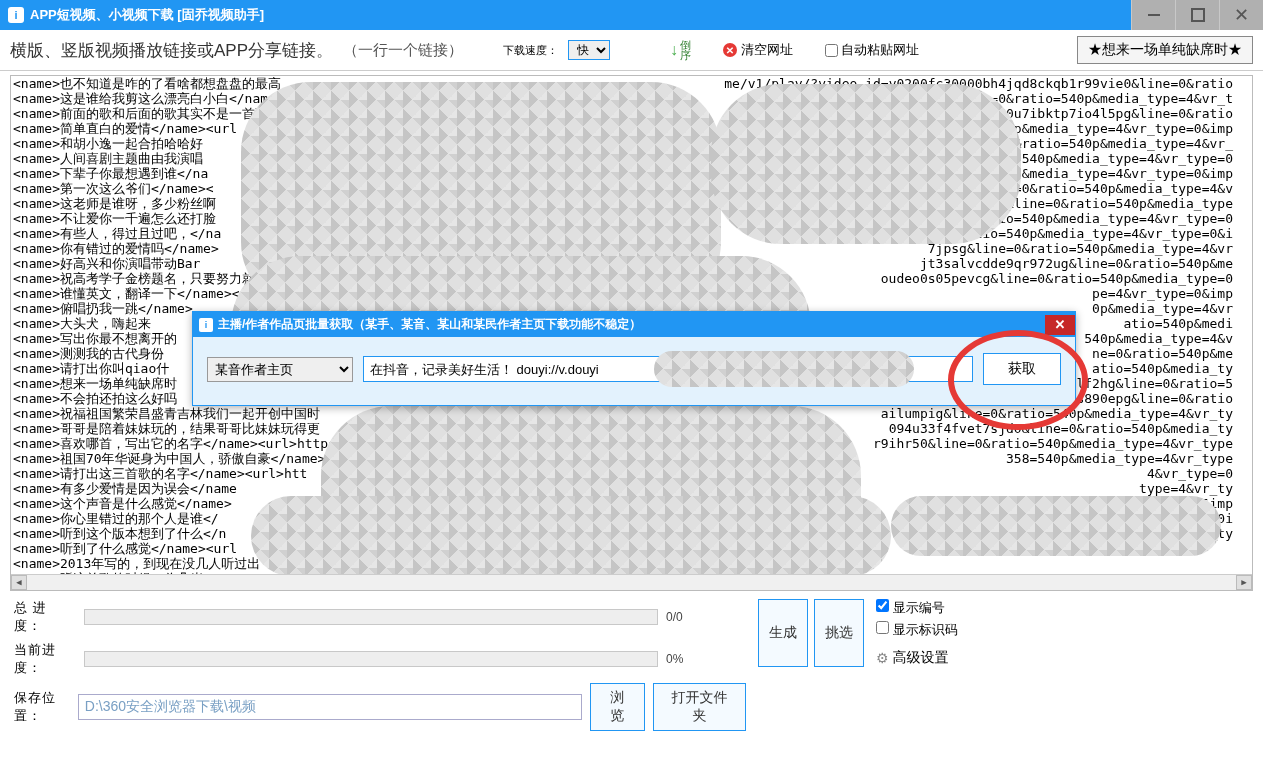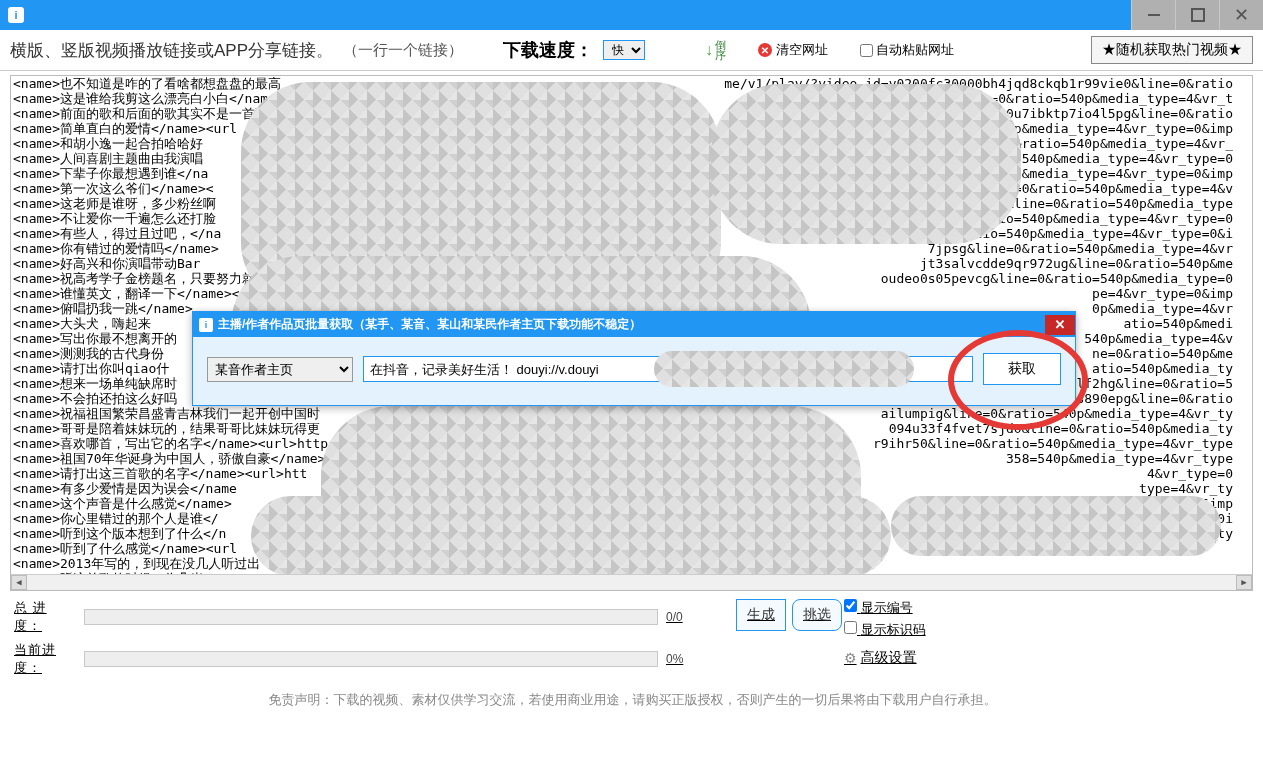--- a/index.html
+++ b/index.html
@@ -45,21 +45,21 @@
 .titlebar .winbtn.close { font-size: 18px; color:#555; }
 
 .toolbar {
   display:flex; align-items:center;
   padding: 6px 10px;
   gap: 10px;
   border-bottom: 1px solid #ccc;
 }
 .toolbar .hint { font-size: 17px; color:#333; }
 .toolbar .hint-sub { font-size: 15px; color:#555; }
-.toolbar .lbl { font-size: 18px; font-weight: bold; }
+.toolbar .lbl { font-size: 11px; }
 .toolbar select {
   border:1px solid #2196f3;
   padding:1px 4px;
   font-size:12px;
 }
 .toolbar .sortbtn {
   display:flex; align-items:center;
   color:#2d7d2d; font-size:12px;
 }
 .toolbar .sortbtn .arrow { color:#4caf50; margin-right:2px; font-size:16px; }
@@ -203,20 +203,21 @@
   border-radius:50%;
   width:140px; height:100px;
   pointer-events:none;
 }
 </style>
 </head>
 <body>
 
 <div class="titlebar">
   <span class="icon-sq">i</span>
+  <span class="title">APP短视频、小视频下载 [固乔视频助手]</span>
   <span class="spacer"></span>
   <div class="winbtn min"></div>
   <div class="winbtn max"></div>
   <div class="winbtn close">✕</div>
 </div>
 
 <div class="toolbar">
   <span class="hint">横版、竖版视频播放链接或APP分享链接。</span>
   <span class="hint-sub">（一行一个链接）</span>
   <span style="flex:0 0 20px"></span>
@@ -233,71 +234,76 @@
   <div class="clearbtn">
     <span class="xicon">✕</span>
     <span>清空网址</span>
   </div>
   <span style="flex:0 0 12px"></span>
   <label class="chk">
     <input type="checkbox" style="">
     <span>自动粘贴网址</span>
   </label>
   <span style="flex:1"></span>
-  <button class="starbtn">★随机获取热门视频★</button>
+  <button class="starbtn">★想来一场单纯缺席时★</button>
 </div>
 
 <div class="urlbox">
   <div class="linewrap" id="url-lines"><div style="display:flex;width:1220px;"><span style="flex:0 0 auto;">&lt;name&gt;也不知道是咋的了看啥都想盘盘的最高</span><span style="flex:1"></span><span style="flex:0 0 auto;text-align:right;">me/v1/play/?video_id=v0200fc30000bh4jqd8ckqb1r99vie0&amp;line=0&amp;ratio</span></div><div style="display:flex;width:1220px;"><span style="flex:0 0 auto;">&lt;name&gt;这是谁给我剪这么漂亮白小白&lt;/name&gt;</span><span style="flex:1"></span><span style="flex:0 0 auto;text-align:right;">200f0d0000bh5b2ln2q7hvng&amp;line=0&amp;ratio=540p&amp;media_type=4&amp;vr_t</span></div><div style="display:flex;width:1220px;"><span style="flex:0 0 auto;">&lt;name&gt;前面的歌和后面的歌其实不是一首歌</span><span style="flex:1"></span><span style="flex:0 0 auto;text-align:right;">1/play/?video_id=v0200f600000bht60u7ibktp7io4l5pg&amp;line=0&amp;ratio</span></div><div style="display:flex;width:1220px;"><span style="flex:0 0 auto;">&lt;name&gt;简单直白的爱情&lt;/name&gt;&lt;url</span><span style="flex:1"></span><span style="flex:0 0 auto;text-align:right;">47ovo91hievd6t10&amp;line=0&amp;ratio=540p&amp;media_type=4&amp;vr_type=0&amp;imp</span></div><div style="display:flex;width:1220px;"><span style="flex:0 0 auto;">&lt;name&gt;和胡小逸一起合拍哈哈好</span><span style="flex:1"></span><span style="flex:0 0 auto;text-align:right;">                     line=0&amp;ratio=540p&amp;media_type=4&amp;vr_</span></div><div style="display:flex;width:1220px;"><span style="flex:0 0 auto;">&lt;name&gt;人间喜剧主题曲由我演唱</span><span style="flex:1"></span><span style="flex:0 0 auto;text-align:right;">                  io=540p&amp;media_type=4&amp;vr_type=0</span></div><div style="display:flex;width:1220px;"><span style="flex:0 0 auto;">&lt;name&gt;下辈子你最想遇到谁&lt;/na</span><span style="flex:1"></span><span style="flex:0 0 auto;text-align:right;">                  =540p&amp;media_type=4&amp;vr_type=0&amp;imp</span></div><div style="display:flex;width:1220px;"><span style="flex:0 0 auto;">&lt;name&gt;第一次这么爷们&lt;/name&gt;&lt;</span><span style="flex:1"></span><span style="flex:0 0 auto;text-align:right;">                  ine=0&amp;ratio=540p&amp;media_type=4&amp;v</span></div><div style="display:flex;width:1220px;"><span style="flex:0 0 auto;">&lt;name&gt;这老师是谁呀，多少粉丝啊</span><span style="flex:1"></span><span style="flex:0 0 auto;text-align:right;">                  dr0&amp;line=0&amp;ratio=540p&amp;media_type</span></div><div style="display:flex;width:1220px;"><span style="flex:0 0 auto;">&lt;name&gt;不让爱你一千遍怎么还打脸</span><span style="flex:1"></span><span style="flex:0 0 auto;text-align:right;">                  ine=0&amp;ratio=540p&amp;media_type=4&amp;vr_type=0</span></div><div style="display:flex;width:1220px;"><span style="flex:0 0 auto;">&lt;name&gt;有些人，得过且过吧，&lt;/na</span><span style="flex:1"></span><span style="flex:0 0 auto;text-align:right;">                  e=0&amp;ratio=540p&amp;media_type=4&amp;vr_type=0&amp;i</span></div><div style="display:flex;width:1220px;"><span style="flex:0 0 auto;">&lt;name&gt;你有错过的爱情吗&lt;/name&gt;</span><span style="flex:1"></span><span style="flex:0 0 auto;text-align:right;">                  7jpsg&amp;line=0&amp;ratio=540p&amp;media_type=4&amp;vr</span></div><div style="display:flex;width:1220px;"><span style="flex:0 0 auto;">&lt;name&gt;好高兴和你演唱带动Bar</span><span style="flex:1"></span><span style="flex:0 0 auto;text-align:right;">                  jt3salvcdde9qr972ug&amp;line=0&amp;ratio=540p&amp;me</span></div><div style="display:flex;width:1220px;"><span style="flex:0 0 auto;">&lt;name&gt;祝高考学子金榜题名，只要努力就</span><span style="flex:1"></span><span style="flex:0 0 auto;text-align:right;">                  oudeo0s05pevcg&amp;line=0&amp;ratio=540p&amp;media_type=0</span></div><div style="display:flex;width:1220px;"><span style="flex:0 0 auto;">&lt;name&gt;谁懂英文，翻译一下&lt;/name&gt;&lt;url&gt;https://aweme</span><span style="flex:1"></span><span style="flex:0 0 auto;text-align:right;">                  pe=4&amp;vr_type=0&amp;imp</span></div><div style="display:flex;width:1220px;"><span style="flex:0 0 auto;">&lt;name&gt;俯唱扔我一跳&lt;/name&gt;</span><span style="flex:1"></span><span style="flex:0 0 auto;text-align:right;">                  0p&amp;media_type=4&amp;vr</span></div><div style="display:flex;width:1220px;"><span style="flex:0 0 auto;">&lt;name&gt;大头犬，嗨起来</span><span style="flex:1"></span><span style="flex:0 0 auto;text-align:right;">                  atio=540p&amp;medi</span></div><div style="display:flex;width:1220px;"><span style="flex:0 0 auto;">&lt;name&gt;写出你最不想离开的</span><span style="flex:1"></span><span style="flex:0 0 auto;text-align:right;">                  540p&amp;media_type=4&amp;v</span></div><div style="display:flex;width:1220px;"><span style="flex:0 0 auto;">&lt;name&gt;测测我的古代身份</span><span style="flex:1"></span><span style="flex:0 0 auto;text-align:right;">                  ne=0&amp;ratio=540p&amp;me</span></div><div style="display:flex;width:1220px;"><span style="flex:0 0 auto;">&lt;name&gt;请打出你叫qiao什</span><span style="flex:1"></span><span style="flex:0 0 auto;text-align:right;">                  atio=540p&amp;media_ty</span></div><div style="display:flex;width:1220px;"><span style="flex:0 0 auto;">&lt;name&gt;想来一场单纯缺席时</span><span style="flex:1"></span><span style="flex:0 0 auto;text-align:right;">         v0200fc90000bm4uqmamac2jfjdlf2hg&amp;line=0&amp;ratio=5</span></div><div style="display:flex;width:1220px;"><span style="flex:0 0 auto;">&lt;name&gt;不会拍还拍这么好吗</span><span style="flex:1"></span><span style="flex:0 0 auto;text-align:right;">          o_id=v0200f90000bs08167pq3n8s890epg&amp;line=0&amp;ratio</span></div><div style="display:flex;width:1220px;"><span style="flex:0 0 auto;">&lt;name&gt;祝福祖国繁荣昌盛青吉林我们一起开创中国时</span><span style="flex:1"></span><span style="flex:0 0 auto;text-align:right;">          ailumpig&amp;line=0&amp;ratio=540p&amp;media_type=4&amp;vr_ty</span></div><div style="display:flex;width:1220px;"><span style="flex:0 0 auto;">&lt;name&gt;哥哥是陪着妹妹玩的，结果哥哥比妹妹玩得更</span><span style="flex:1"></span><span style="flex:0 0 auto;text-align:right;">          094u33f4fvet7sjd0&amp;line=0&amp;ratio=540p&amp;media_ty</span></div><div style="display:flex;width:1220px;"><span style="flex:0 0 auto;">&lt;name&gt;喜欢哪首，写出它的名字&lt;/name&gt;&lt;url&gt;https:</span><span style="flex:1"></span><span style="flex:0 0 auto;text-align:right;">          r9ihr50&amp;line=0&amp;ratio=540p&amp;media_type=4&amp;vr_type</span></div><div style="display:flex;width:1220px;"><span style="flex:0 0 auto;">&lt;name&gt;祖国70年华诞身为中国人，骄傲自豪&lt;/name&gt;</span><span style="flex:1"></span><span style="flex:0 0 auto;text-align:right;">          358=540p&amp;media_type=4&amp;vr_type</span></div><div style="display:flex;width:1220px;"><span style="flex:0 0 auto;">&lt;name&gt;请打出这三首歌的名字&lt;/name&gt;&lt;url&gt;htt</span><span style="flex:1"></span><span style="flex:0 0 auto;text-align:right;">                 4&amp;vr_type=0</span></div><div style="display:flex;width:1220px;"><span style="flex:0 0 auto;">&lt;name&gt;有多少爱情是因为误会&lt;/name</span><span style="flex:1"></span><span style="flex:0 0 auto;text-align:right;">               type=4&amp;vr_ty</span></div><div style="display:flex;width:1220px;"><span style="flex:0 0 auto;">&lt;name&gt;这个声音是什么感觉&lt;/name&gt;</span><span style="flex:1"></span><span style="flex:0 0 auto;text-align:right;">               e=4&amp;vr_type=0&amp;imp</span></div><div style="display:flex;width:1220px;"><span style="flex:0 0 auto;">&lt;name&gt;你心里错过的那个人是谁&lt;/</span><span style="flex:1"></span><span style="flex:0 0 auto;text-align:right;">               30000bmul5ti0i</span></div><div style="display:flex;width:1220px;"><span style="flex:0 0 auto;">&lt;name&gt;听到这个版本想到了什么&lt;/n</span><span style="flex:1"></span><span style="flex:0 0 auto;text-align:right;">         atio=540p&amp;media_type=4&amp;vr_ty</span></div><div style="display:flex;width:1220px;"><span style="flex:0 0 auto;">&lt;name&gt;听到了什么感觉&lt;/name&gt;&lt;url</span><span style="flex:1"></span><span style="flex:0 0 auto;text-align:right;"></span></div><div style="display:flex;width:1220px;"><span style="flex:0 0 auto;">&lt;name&gt;2013年写的，到现在没几人听过出</span><span style="flex:1"></span><span style="flex:0 0 auto;text-align:right;"></span></div><div style="display:flex;width:1220px;"><span style="flex:0 0 auto;">&lt;name&gt;听这首歌的时候，你几岁</span><span style="flex:1"></span><span style="flex:0 0 auto;text-align:right;"></span></div></div>
   <div class="pixelcloud" style="top:6px;left:230px;width:480px;height:230px;"></div>
   <div class="pixelcloud" style="top:8px;left:700px;width:310px;height:160px;"></div>
   <div class="pixelcloud" style="top:180px;left:220px;width:580px;height:140px;"></div>
   <div class="pixelcloud" style="top:330px;left:310px;width:540px;height:170px;"></div>
   <div class="pixelcloud" style="top:420px;left:240px;width:640px;height:80px;"></div>
   <div class="pixelcloud" style="top:420px;left:880px;width:330px;height:60px;"></div>
   <div class="scrollh">
     <div class="sbtn">◀</div>
     <div class="track"></div>
     <div class="sbtn">▶</div>
   </div>
 </div>
 
 <div class="bottom">
-  <div style="display:flex; gap:2px;text-decoration:underline;">
+  <div style="display:flex; gap:12px;">
     <div style="flex:0 0 720px;">
       <div class="row">
         <span class="lblw">总 进 度：</span>
         <div class="progressbar"></div>
         <span class="progval">0/0</span>
       </div>
       <div class="row">
         <span class="lblw">当前进度：</span>
         <div class="progressbar"></div>
         <span class="progval">0%</span>
       </div>
+      <div class="row" style="margin-top:4px;">
+        <span class="lblw">保存位置：</span>
+        <div class="pathbox">D:\360安全浏览器下载\视频</div>
+        <button class="btn">浏览</button>
+        <button class="btn">打开文件夹</button>
+      </div>
     </div>
 
     <div style="display:flex;flex-direction:column;gap:6px;align-items:flex-start;">
       <div style="display:flex;gap:6px;">
-        <button class="btn" style="padding:6px 10px;">生成</button>
-        <button class="btn" style="padding:6px 10px;border-radius:8px;">挑选</button>
+        <button class="btn" style="padding:24px 10px;">生成</button>
+        <button class="btn" style="padding:6px 10px;">挑选</button>
       </div>
     </div>
 
     <div class="sidechecks">
       <label><input type="checkbox" checked="" style=""> <span>显示编号</span></label>
       <label><input type="checkbox" style=""> <span>显示标识码</span></label>
       <div class="gearline" style="margin-top:6px;">
         <span class="gear">⚙</span>
         <span>高级设置</span>
       </div>
     </div>
 
   </div>
-  <div class="disclaimer">免责声明：下载的视频、素材仅供学习交流，若使用商业用途，请购买正版授权，否则产生的一切后果将由下载用户自行承担。</div>
 </div>
 
 <div class="modal">
   <div class="mtitle">
     <span class="micon">i</span>
     <span>主播/作者作品页批量获取（某手、某音、某山和某民作者主页下载功能不稳定）</span>
     <span class="spacer"></span>
     <div class="mclose">✕</div>
   </div>
   <div class="mbody">

